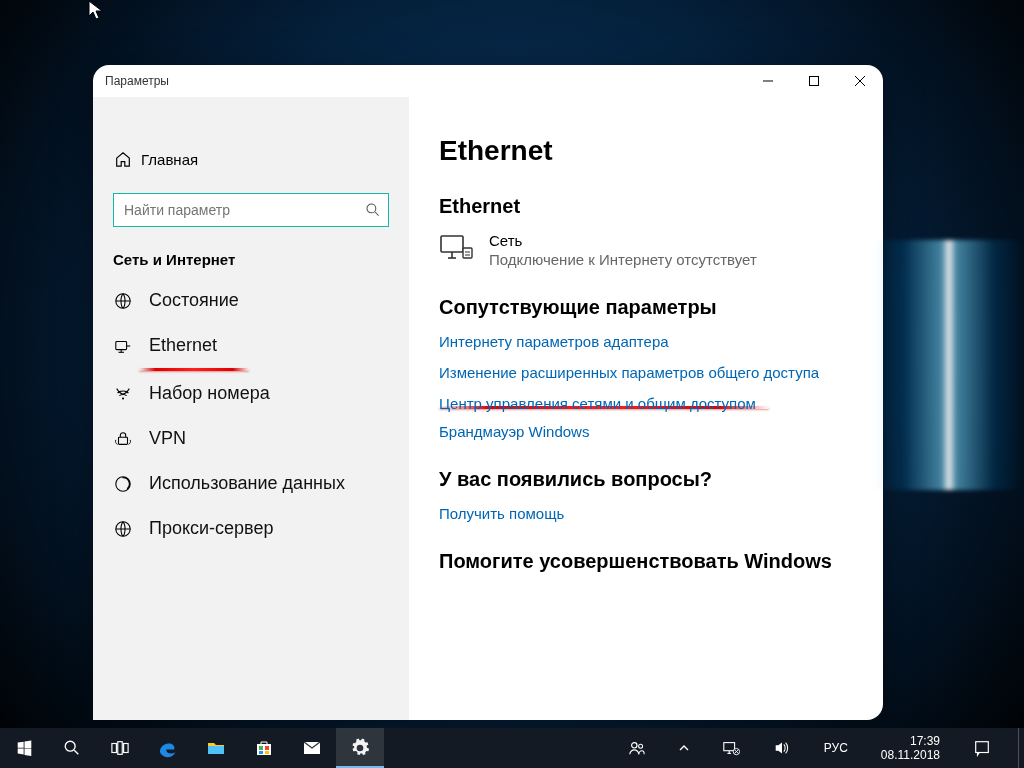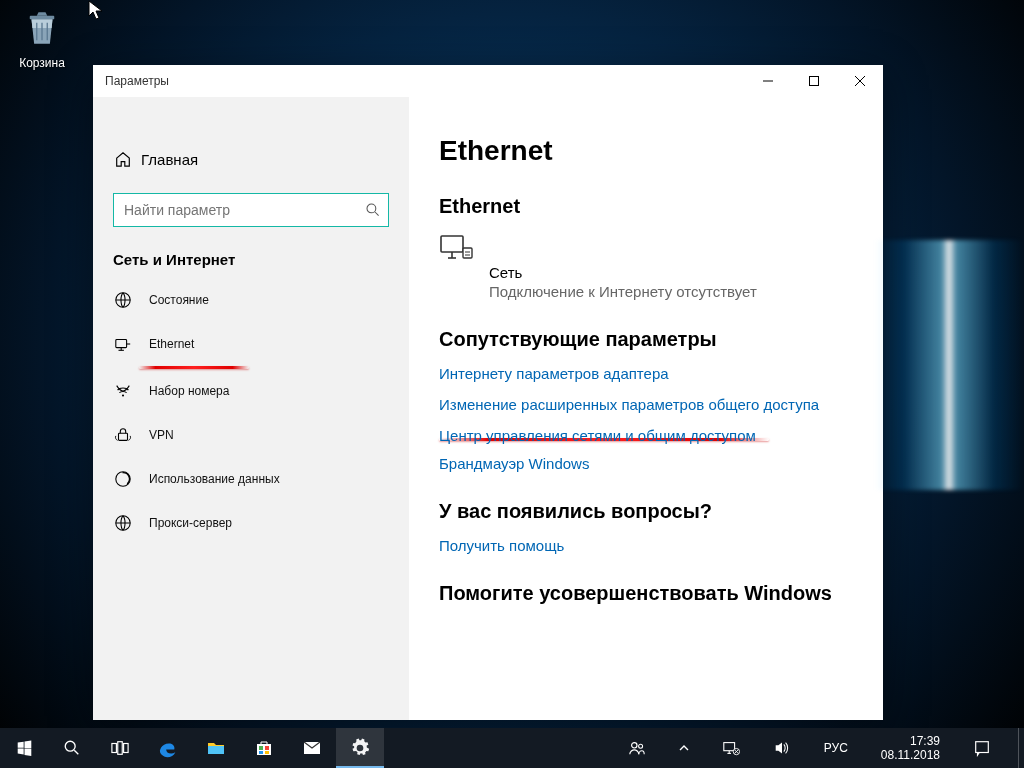--- a/index.html
+++ b/index.html
@@ -16,79 +16,67 @@
 }
 .desktop-icon { position: absolute; width: 76px; text-align: center; color: #fff; font-size: 12px; text-shadow: 1px 1px 2px rgba(0,0,0,.7); cursor: default; }
 .desktop-icon .icon-box { width: 48px; height: 48px; margin: 0 auto 4px; display: flex; align-items: center; justify-content: center; }
 .recycle-svg { width: 42px; height: 42px; }
 .edge-svg { width: 40px; height: 40px; }
 .cursor-arrow { position: absolute; left: 88px; top: 0px; z-index: 50; }
 
 .settings-window {
   position: absolute; left: 93px; top: 65px; width: 790px; height: 655px;
   background: #fff; box-shadow: 0 10px 40px rgba(0,0,0,.45);
-  display: flex; flex-direction: column;
+  display: flex; flex-direction: column; border-radius: 16px;
 }
 .titlebar { height: 32px; display: flex; align-items: center; padding: 0 0 0 12px; font-size: 12px; color: #333; }
 .titlebar-spacer { flex: 1; }
 .winbtn { width: 46px; height: 32px; display: flex; align-items: center; justify-content: center; font-family: "Segoe MDL2 Assets", sans-serif; font-size: 10px; cursor: default; }
 .win-content { flex: 1; display: flex; overflow: hidden; }
 
 .sidebar { width: 316px; background: #f2f2f2; padding: 0; overflow-y: auto; }
 .nav-home { margin-top: 42px; display: flex; align-items: center; padding: 10px 20px; cursor: default; position: relative; }
 .nav-home .nav-icon { width: 20px; height: 20px; display: flex; align-items: center; justify-content: center; flex-shrink: 0; }
 .nav-home span.label { margin-left: 8px; font-size: 15px; }
 .search-wrap { margin: 14px 20px 24px; position: relative; }
 .search-wrap input { width: 100%; border: 1px solid #14b8a6; background: #fff; font-size: 14px; padding: 8px 34px 8px 10px; }
 .search-wrap .sicon { position: absolute; right: 8px; top: 50%; transform: translateY(-50%); color: #555; }
 .side-header { padding: 0 20px 10px; font-size: 15px; font-weight: 600; }
 .nav-item { position: relative; display: flex; align-items: center; padding: 12px 20px; cursor: default; }
 .nav-item .nav-icon { width: 20px; height: 20px; display: flex; align-items: center; justify-content: center; flex-shrink: 0; }
-.nav-item .label { margin-left: 16px; font-size: 12px; color: #111; }
+.nav-item .label { margin-left: 16px; font-size: 18px; color: #111; }
 .red-underline { height: 3px; background: linear-gradient(90deg, rgba(255,0,0,0) 0%, #e00000 15%, #ff2020 50%, #e00000 85%, rgba(255,0,0,0) 100%); border-radius: 2px; box-shadow: 0 1px 2px rgba(200,0,0,.4); }
 .ru-side { margin: 0 20px 0 46px; width: 110px; }
 
 .main { flex: 1; padding: 38px 30px 20px 30px; overflow-y: auto; }
 .main h1 { font-size: 28px; font-weight: 600; margin-bottom: 28px; }
 .main h2 { font-size: 20px; font-weight: 600; margin-bottom: 14px; margin-top: 28px; }
 .main h2:first-of-type { margin-top: 0; }
 .net-row { display: flex; align-items: flex-start; margin-bottom: 10px; }
 .net-row .net-ico { width: 40px; flex-shrink: 0; margin-top: 2px; }
-.net-row .net-txt { margin-left: 10px; margin-top: 32px; }
+.net-row .net-txt { margin-left: 10px; }
 .net-row .net-name { font-size: 15px; }
 .net-row .net-status { font-size: 15px; color: #666; margin-top: 2px; }
 .link { color: #0066b4; font-size: 15px; margin-bottom: 14px; cursor: pointer; display: block; }
 .ru-main { width: 330px; margin-top: -10px; margin-bottom: 14px; }
 
 .taskbar { position: absolute; left: 0; right: 0; bottom: 0; height: 40px; background: #131a23; display: flex; align-items: center; color: #fff; font-size: 12px; z-index: 30; }
 .tb-btn { width: 48px; height: 40px; display: flex; align-items: center; justify-content: center; cursor: default; }
 .tb-btn.active { background: rgba(255,255,255,.12); box-shadow: inset 0 -2px 0 #76b9ed; }
 .tb-sep { flex: 1; }
 .tray { display: flex; align-items: center; height: 40px; gap: 21px; }
 .tray .tray-item { padding: 0 6px; height: 40px; display: flex; align-items: center; cursor: default; }
 .tray-text { padding: 0 8px; text-align: right; line-height: 1.2; font-size: 12px; }
 svg { display: block; }
 </style>
 </head>
 <body>
 
 <div class="desktop">
 
-  <div class="desktop-icon" style="left:4px; top:4px;">
-    <div class="icon-box">
-      <svg class="recycle-svg" viewBox="0 0 48 48">
-          <path fill="#8aa4b8" d="M12 14h24l-3 28H15z"></path>
-          <path fill="#b9cdda" d="M12 14h24l-1 10H13z"></path>
-          <rect x="10" y="10" width="28" height="4" rx="1" fill="#6d8aa0"></rect>
-          <path fill="#6d8aa0" d="M18 10l2-4h8l2 4z"></path>
-          <path stroke="#5c7890" stroke-width="1.5" d="M18 18v20M24 18v20M30 18v20" fill="none"></path>
-        </svg>
-    </div>
-    <div>Корзина</div>
-  </div>
 
 
   <svg class="cursor-arrow" width="16" height="22" viewBox="0 0 16 22">
       <path fill="#fff" stroke="#000" stroke-width="1" d="M1 1l0 15 4-4 3 7 3-1-3-7 6 0z"></path>
     </svg>
 
   <div class="settings-window">
     <div class="titlebar">
       <span>Параметры</span>
       <div class="titlebar-spacer"></div>

